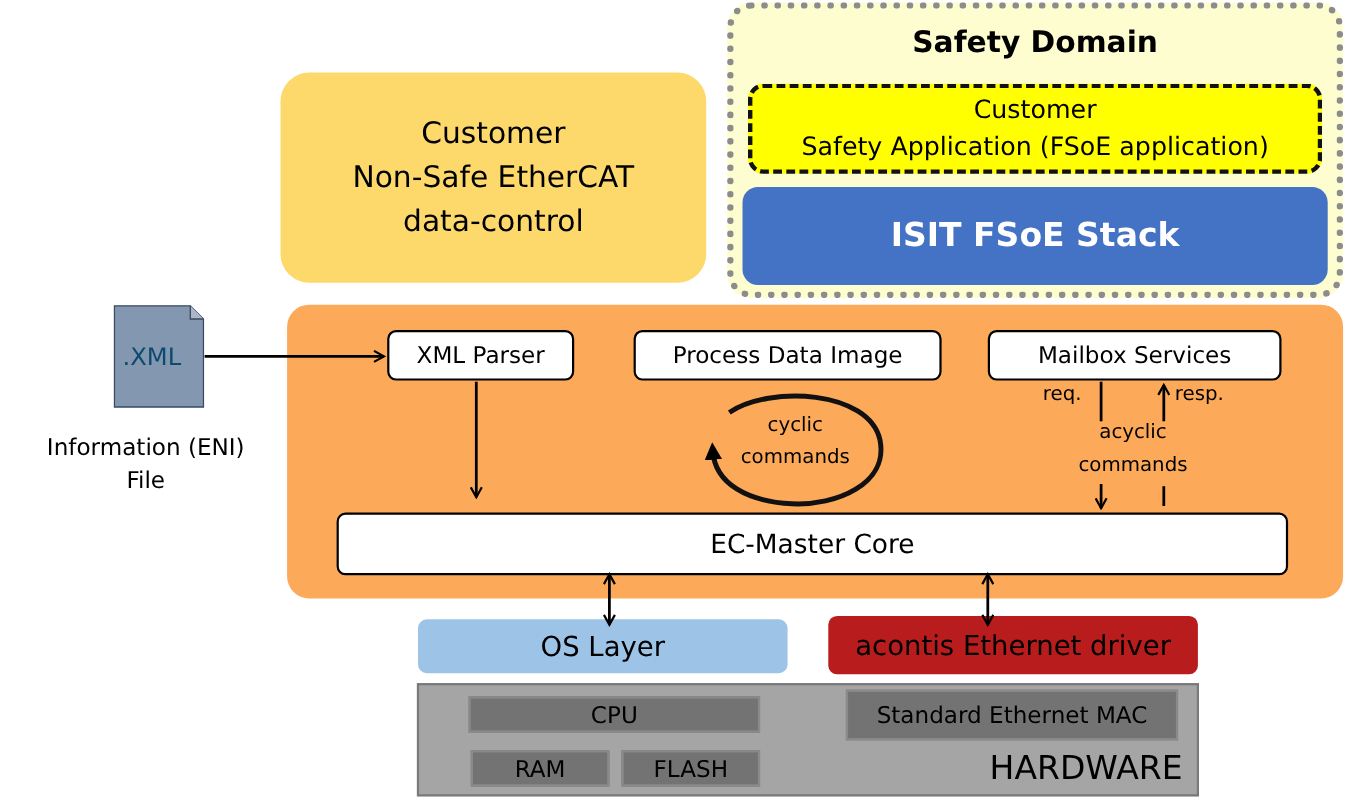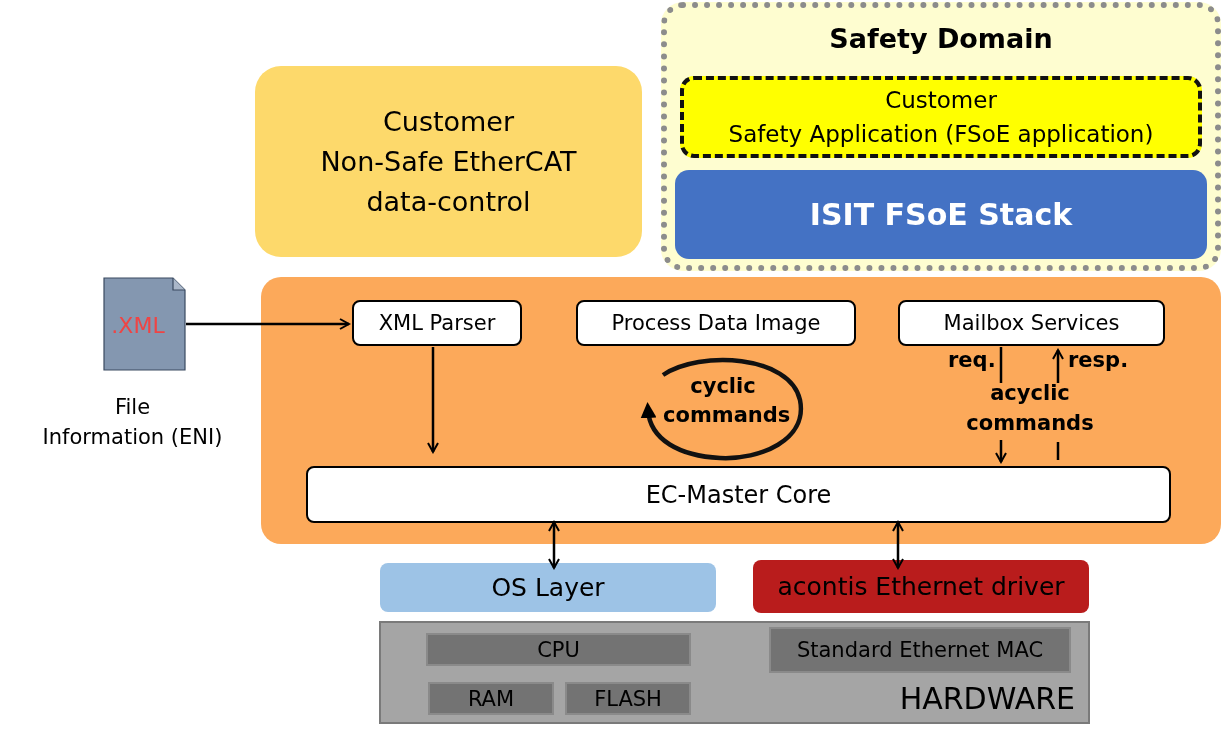--- a/index.html
+++ b/index.html
@@ -11,31 +11,31 @@
   #safety-domain { left:661px; top:2px; width:560px; height:269px; background:#fefdd0; border:6px dotted #8c8c8c; border-radius:22px; }
   #safety-title { left:661px; top:18px; width:560px; height:40px; font-weight:bold; font-size:27px; }
   #safety-app { left:680px; top:76px; width:522px; height:82px; background:#ffff00; border:4px dashed #111; border-radius:14px; font-size:23px; line-height:34px; flex-direction:column; }
   #fsoe-stack { left:675px; top:170px; width:532px; height:89px; background:#4472c4; border-radius:14px; color:#fff; font-weight:bold; font-size:30px; }
 
   
   #customer-app { left:255px; top:66px; width:387px; height:191px; background:#fdd96b; border-radius:26px; font-size:27px; line-height:40px; flex-direction:column; }
 
   
   #xml-file { left:103px; top:277px; width:83px; height:94px; }
-  #xml-label { left:103px; top:310px; width:70px; height:30px; color:#ef4444; font-size:22px; }
+  #xml-label { left:103px; top:310px; width:70px; height:30px; color:#0c4a6e; font-size:22px; }
   #eni-label { left:20px; top:392px; width:225px; font-size:21px; line-height:30px; }
 
   
   #ec-master { left:261px; top:277px; width:960px; height:267px; background:#fca95a; border-radius:20px; }
   .wbox { background:#fff; border:2px solid #000; border-radius:8px; font-size:21px; }
   #xml-parser { left:352px; top:300px; width:170px; height:46px; }
   #pdi { left:576px; top:300px; width:280px; height:46px; }
   #mailbox { left:898px; top:300px; width:267px; height:46px; }
   #core { left:306px; top:466px; width:865px; height:57px; font-size:24px; }
-  .lbl { font-size:21px;font-weight:bold; }
+  .lbl { font-size:18px; }
 
   
   #os-layer { left:380px; top:563px; width:336px; height:49px; background:#9dc3e6; border-radius:8px; font-size:25px; }
   #eth-driver { left:753px; top:560px; width:336px; height:53px; background:#b91c1c; border-radius:8px; font-size:25px; }
 
   
   #hardware { left:379px; top:621px; width:711px; height:103px; background:#a5a5a5; border:2px solid #7a7a7a; }
   .hwbox { background:#737373; border:2px solid #8a8a8a; font-size:21px; }
   #cpu { left:426px; top:633px; width:265px; height:33px; }
   #ram { left:428px; top:682px; width:126px; height:33px; }
@@ -61,22 +61,22 @@
   <span>Non-Safe EtherCAT</span>
   <span>data-control</span>
 </div>
 
 <svg id="xml-file" class="abs" width="83" height="94" viewBox="0 0 83 94">
   <path d="M1 1 H70 L82 13 V93 H1 Z" fill="#8497b0" stroke="#3a4a60" stroke-width="1.2"></path>
   <path d="M70 1 V13 H82" fill="#aab7c9" stroke="#3a4a60" stroke-width="1.2"></path>
 </svg>
 <div id="xml-label" class="abs center">.XML</div>
 <div id="eni-label" class="abs" style="text-align:center;">
+  <div>Information (ENI)</div>
   <div>File</div>
-  <div>Information (ENI)</div>
 </div>
 
 <div id="ec-master" class="abs"></div>
 <div id="xml-parser" class="abs center wbox">XML Parser</div>
 <div id="pdi" class="abs center wbox">Process Data Image</div>
 <div id="mailbox" class="abs center wbox">Mailbox Services</div>
 <div id="core" class="abs center wbox">EC-Master Core</div>
 
 <div class="abs lbl" style="left:663px; top:372px; width:120px; text-align:center; line-height:29px;">
   <div>cyclic</div>

